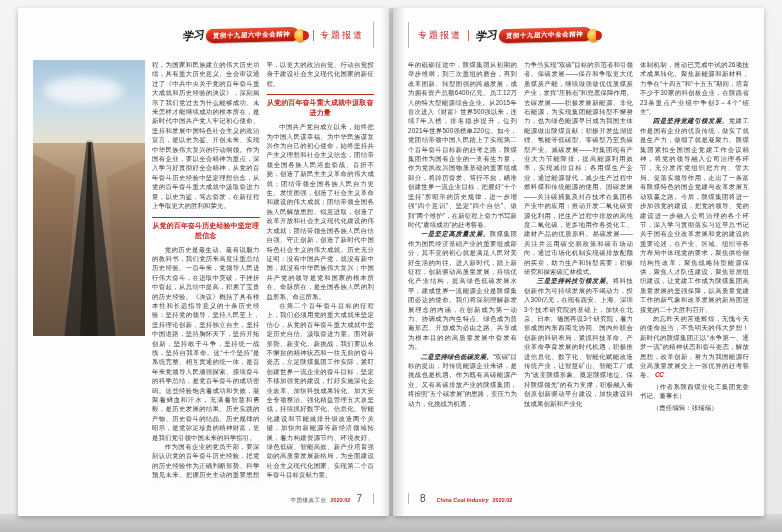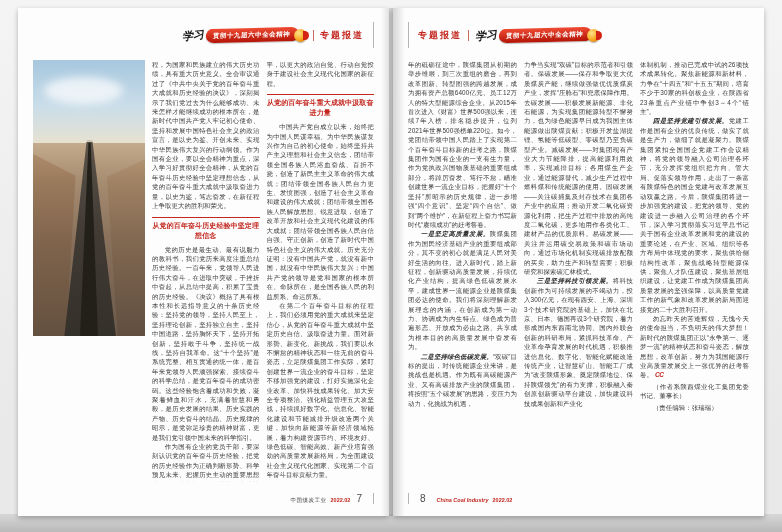--- a/index.html
+++ b/index.html
@@ -28,21 +28,21 @@
   .ribbon{background:linear-gradient(180deg,#ef4b33,#b41407);color:#fff;font-size:6.5px;
     font-weight:bold;padding:2.5px 9px 2.5px 7px;border-radius:7px 11px 7px 11px/9px;
     transform:skewX(-5deg) rotate(-1.5deg);letter-spacing:.5px;white-space:nowrap;
     box-shadow:0 1px 1px rgba(0,0,0,.25);}
   .emblem{width:13px;height:13px;border-radius:50%;margin-left:-5px;position:relative;
     background:radial-gradient(circle at 35% 32%,#ffe28a,#f5a71d 55%,#d96d10 90%);
     box-shadow:0 1px 1px rgba(0,0,0,.3);}
   .emblem::after{content:"";position:absolute;right:-2px;top:2px;width:6px;height:9px;
     background:#d42313;border-radius:0 70% 70% 0/0 50% 50% 0;}
   .hdr-div{width:1px;height:11px;background:#c96a62;}
-  .section-label{color:#c3271f;font-weight:bold;font-size:9px;letter-spacing:2px;white-space:nowrap;}
+  .section-label{color:#c3271f;font-weight:normal;font-size:9px;letter-spacing:2px;white-space:nowrap;}
 
   
   .content{position:absolute;top:52px;bottom:34px;left:15px;right:15px;display:flex;gap:7px;overflow:hidden;}
   .col{flex:1;overflow:hidden;text-align:justify;color:#3b3b3b;
     font-size:6.4px;line-height:9.4px;letter-spacing:.1px;}
   .col-photo{flex:0 0 112px;}
   .para{margin:0;text-indent:2em;}
   .para.cont{text-indent:0;}
   .lead{font-weight:bold;font-style:italic;color:#2e2e2e;}
   .heading{margin:6px 0 4px;padding-top:3px;border-top:1.5px solid #c3271f;color:#c3271f;

